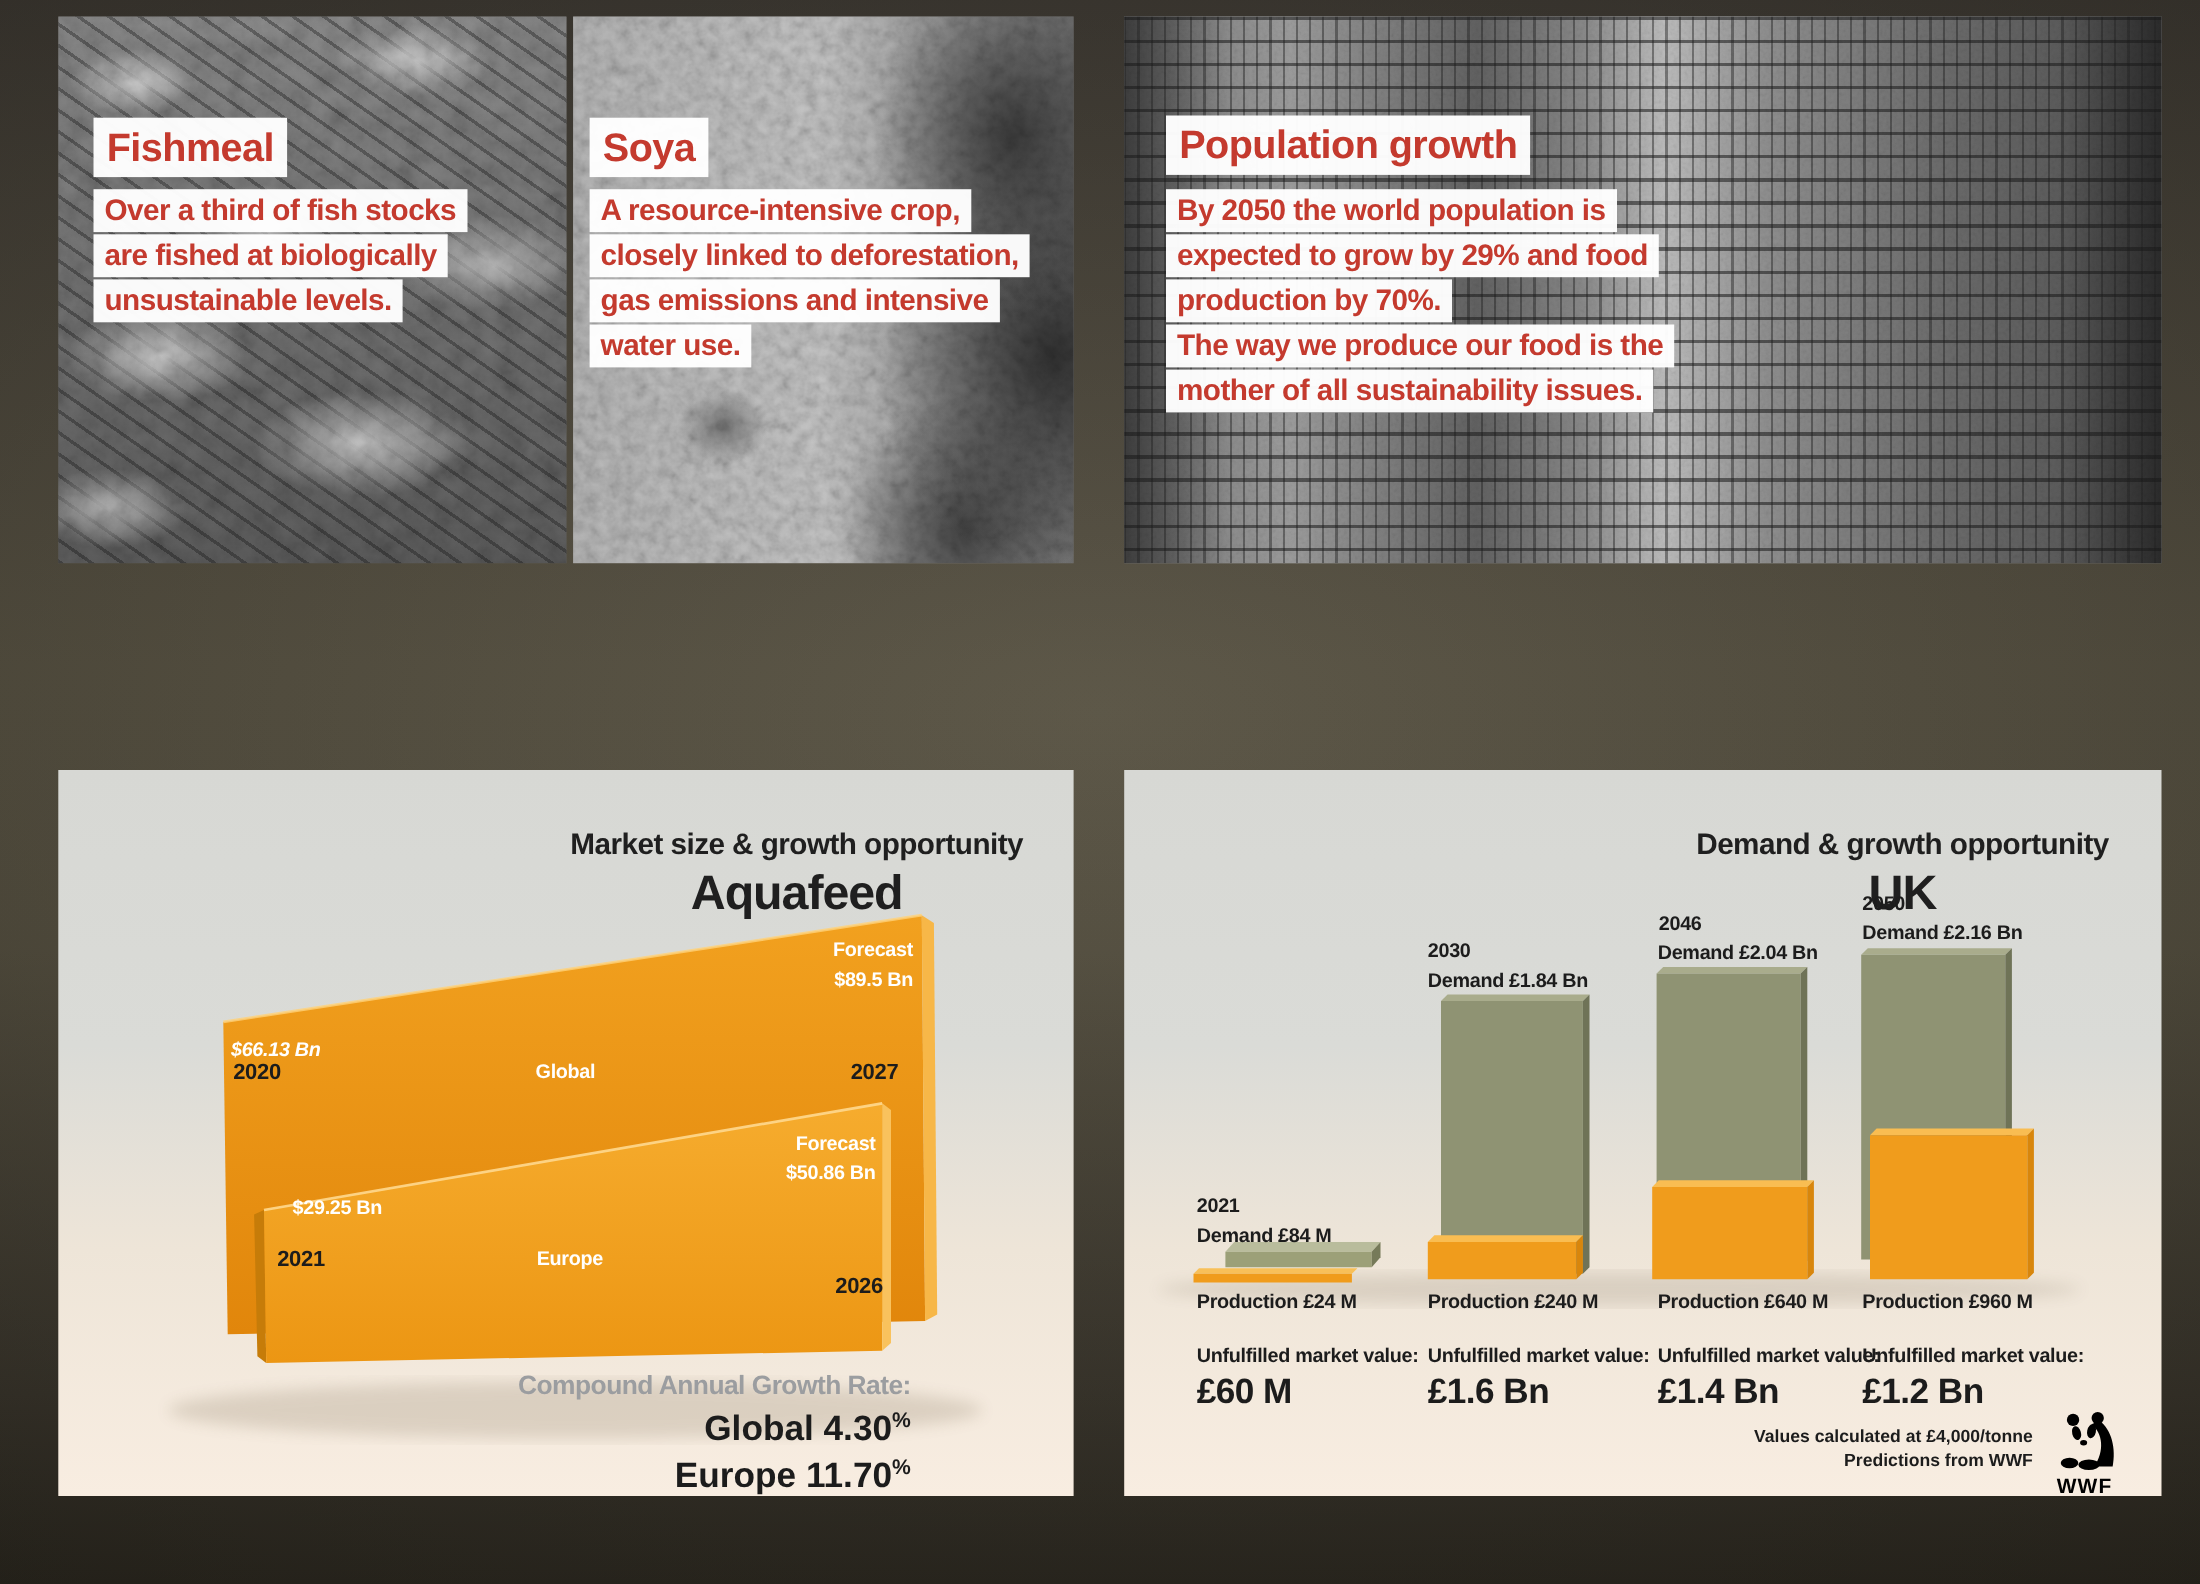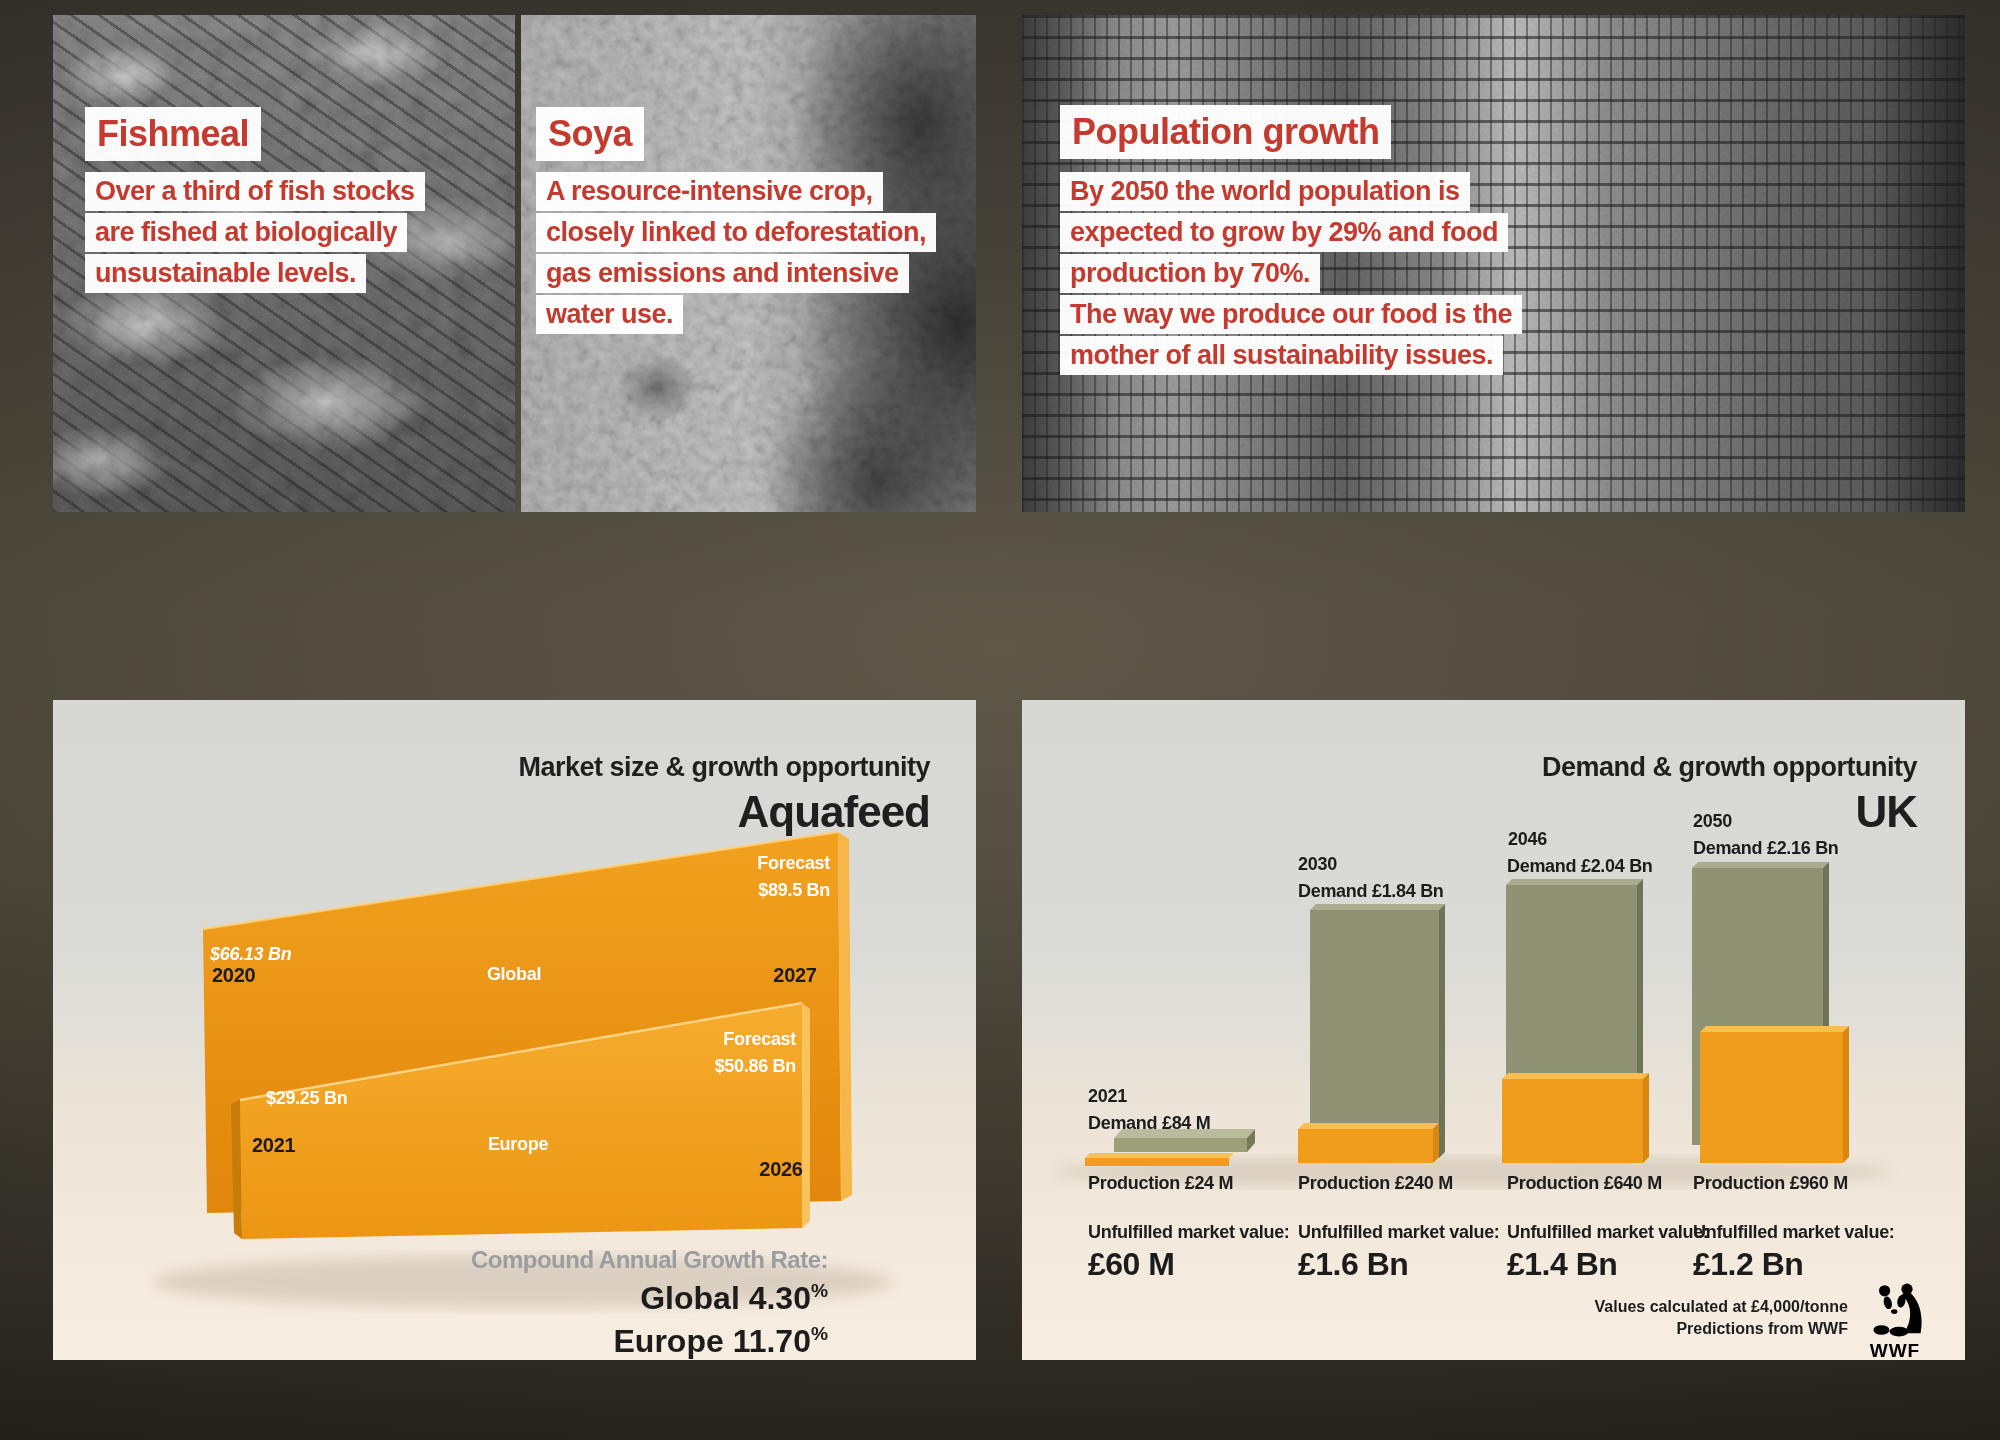--- a/index.html
+++ b/index.html
@@ -56,21 +56,21 @@
   .chip-line{font-size:27px;padding:4px 10px;margin:0 0 2px 0;}
   .chip-lines .chip{display:table;}
   
   .card{position:absolute;top:700px;height:660px;
     background:linear-gradient(180deg,#d7d8d4 0%,#dadbd7 38%,#eee5d8 66%,#f8ede1 100%);}
   .card-left{left:53px;width:923px;}
   .card-right{left:1022px;width:943px;}
   .card svg.chart{position:absolute;inset:0;}
   .ttl{position:absolute;text-align:right;color:#1f1f1f;z-index:4;}
   .ttl .t1{font-size:27px;font-weight:bold;letter-spacing:-0.5px;}
-  .ttl .t2{font-size:44px;font-weight:bold;letter-spacing:-1px;margin-top:4px;}
+  .ttl .t2{font-size:44px;font-weight:bold;letter-spacing:-1px;margin-top:4px;text-align:center;}
   .lbl{position:absolute;z-index:4;font-weight:bold;letter-spacing:-0.3px;color:#1c1c1c;font-size:18px;white-space:nowrap;}
   .lbl.white{color:#fff;}
   .lbl.right{text-align:right;}
   .lbl.center{text-align:center;}
   .cagr{position:absolute;z-index:4;text-align:right;}
   .cagr .c0{font-size:24px;font-weight:bold;color:#9b9da0;letter-spacing:-0.5px;}
   .cagr .c1{font-size:32px;font-weight:bold;color:#1c1c1c;margin-top:6px;}
   .cagr sup{font-size:60%;}
   .uk-lab{position:absolute;z-index:4;font-weight:bold;color:#1c1c1c;font-size:18px;white-space:nowrap;letter-spacing:-0.3px;}
   .uk-val{position:absolute;z-index:4;font-weight:bold;color:#1c1c1c;font-size:32px;white-space:nowrap;letter-spacing:-0.5px;}

